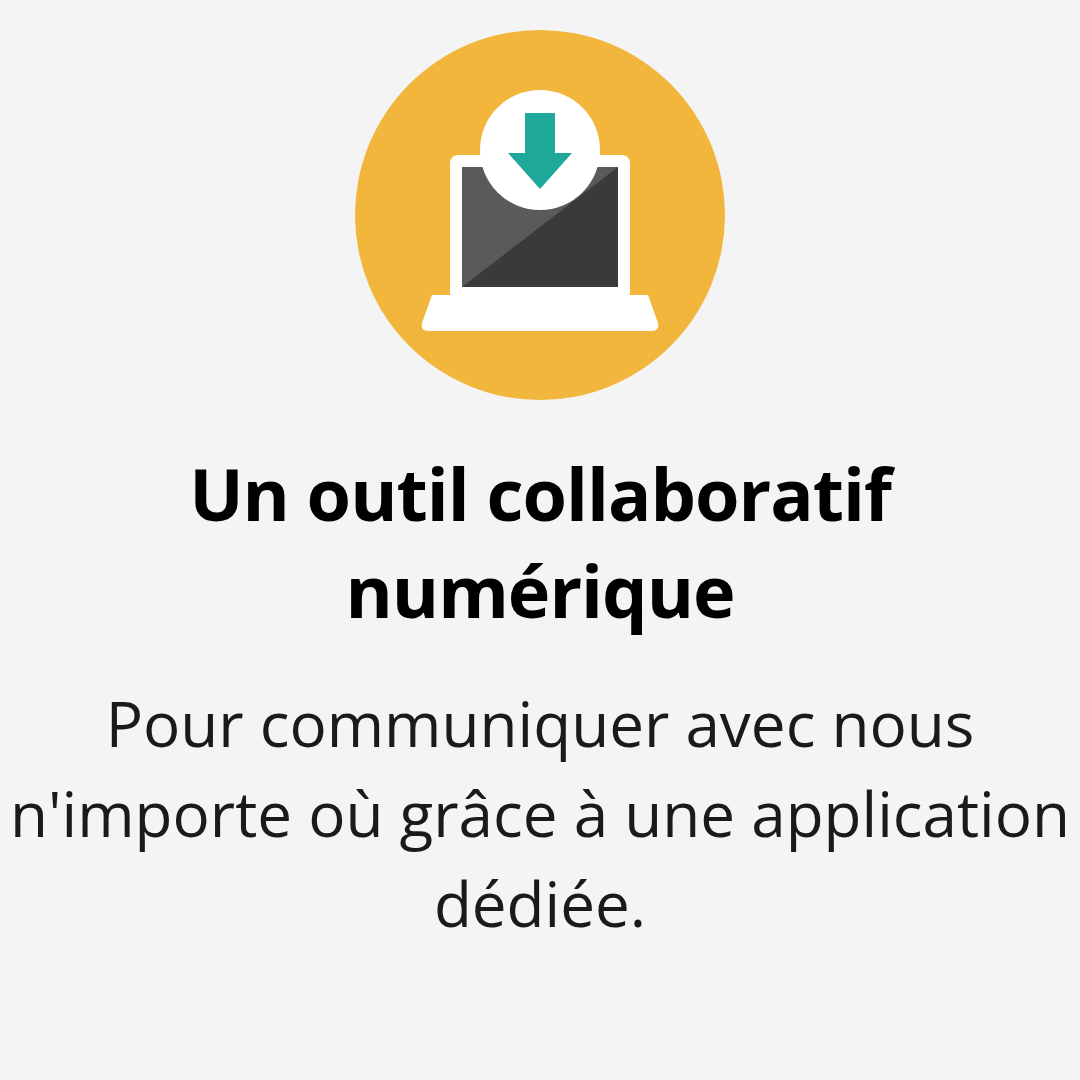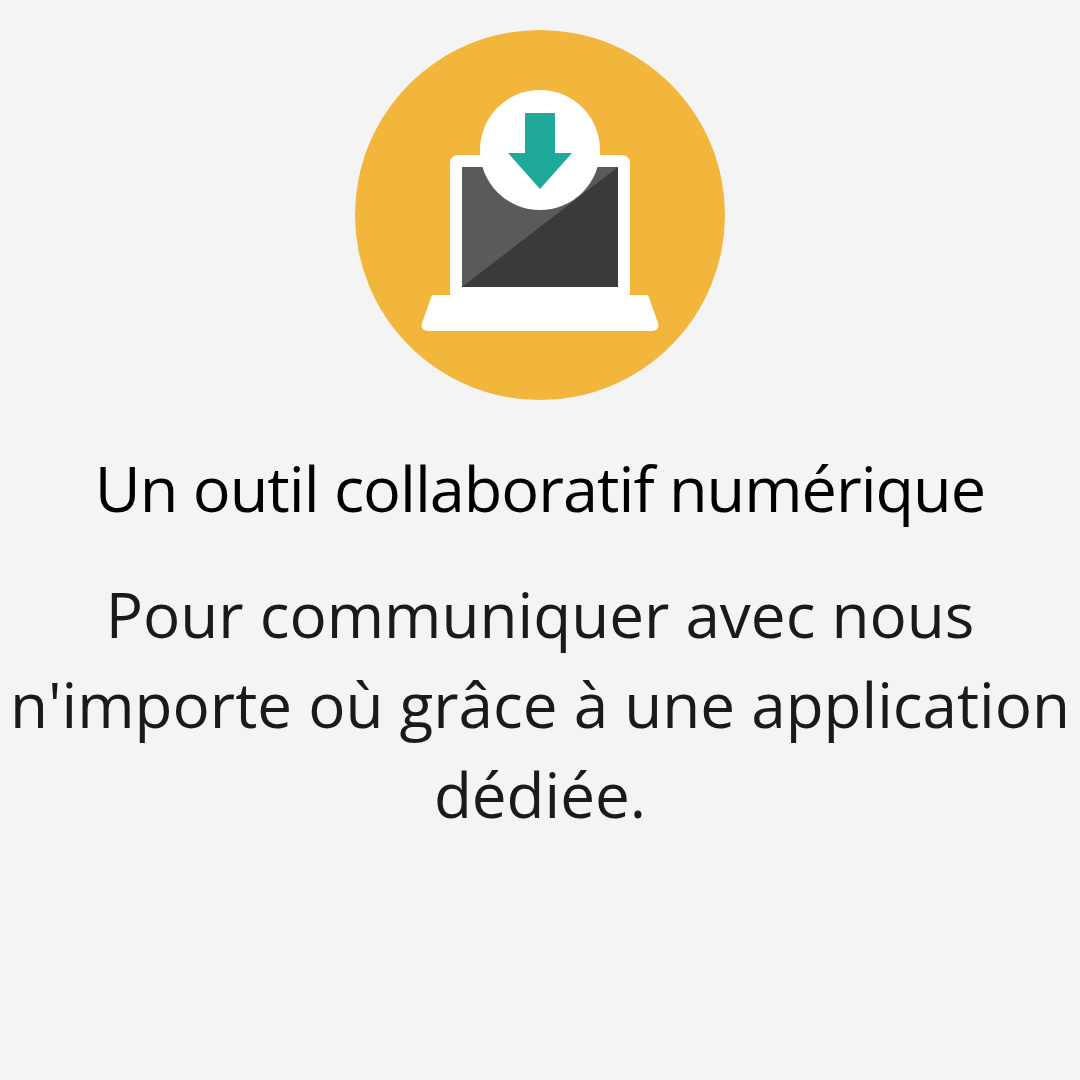--- a/index.html
+++ b/index.html
@@ -17,22 +17,22 @@
       align-items: center;
       padding-top: 25px;
     }
     .icon-container {
       width: 380px;
       height: 380px;
       position: relative;
       margin-bottom: 40px;
     }
     .heading {
-      font-size: 63px;
-      font-weight: 400;
+      font-size: 72px;
+      font-weight: 700;
       color: #000;
       text-align: center;
       line-height: 1.35;
       margin-bottom: 40px;
       letter-spacing: -1px;
     }
     .description {
       font-size: 62px;
       font-weight: 400;
       color: #1a1a1a;

